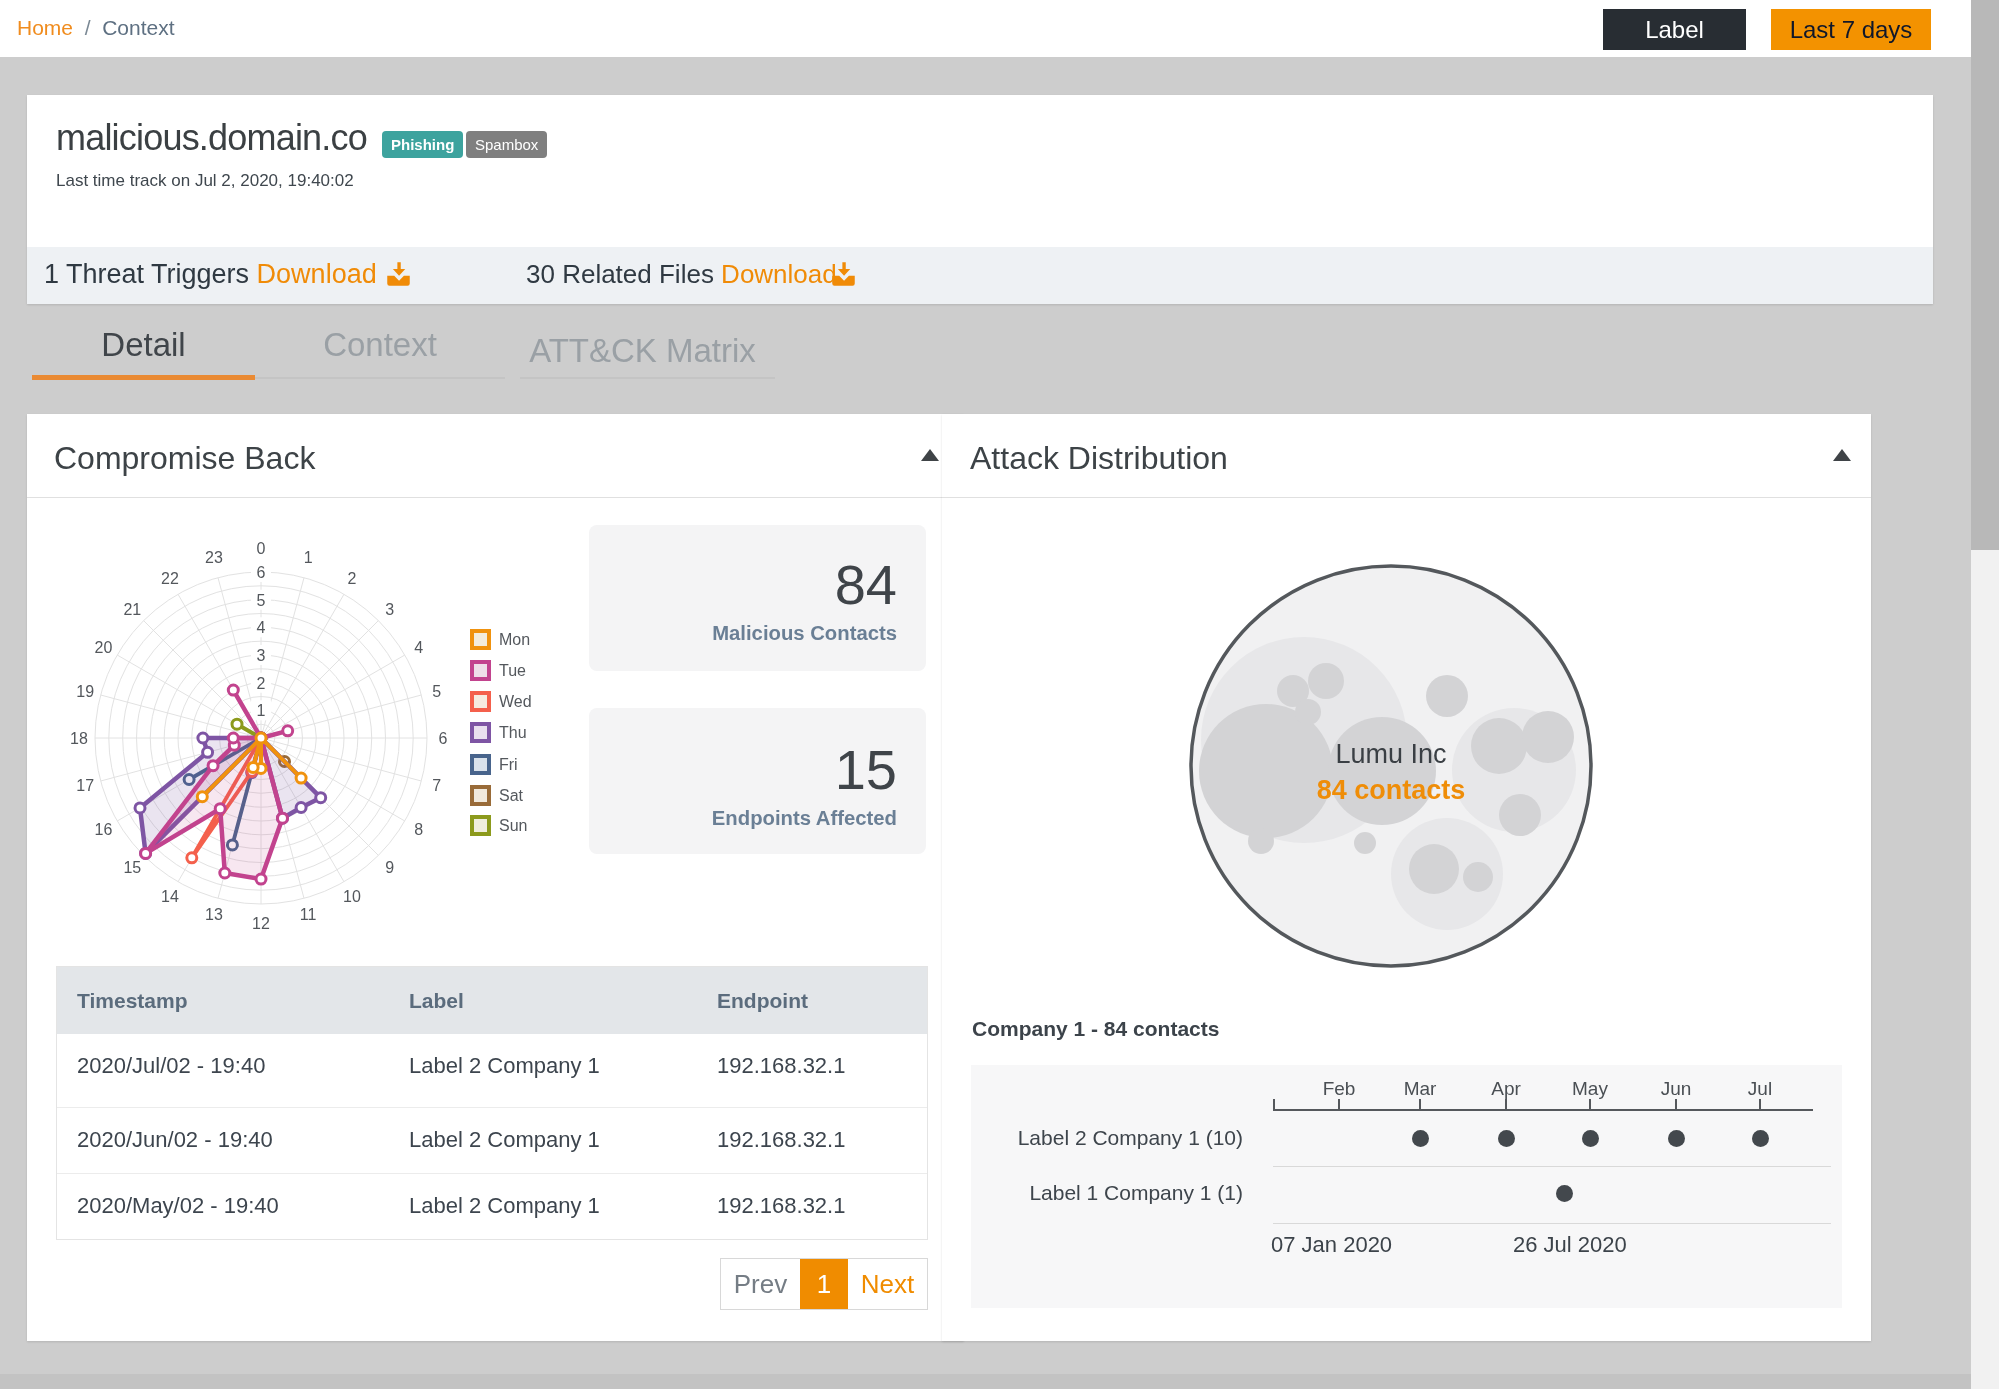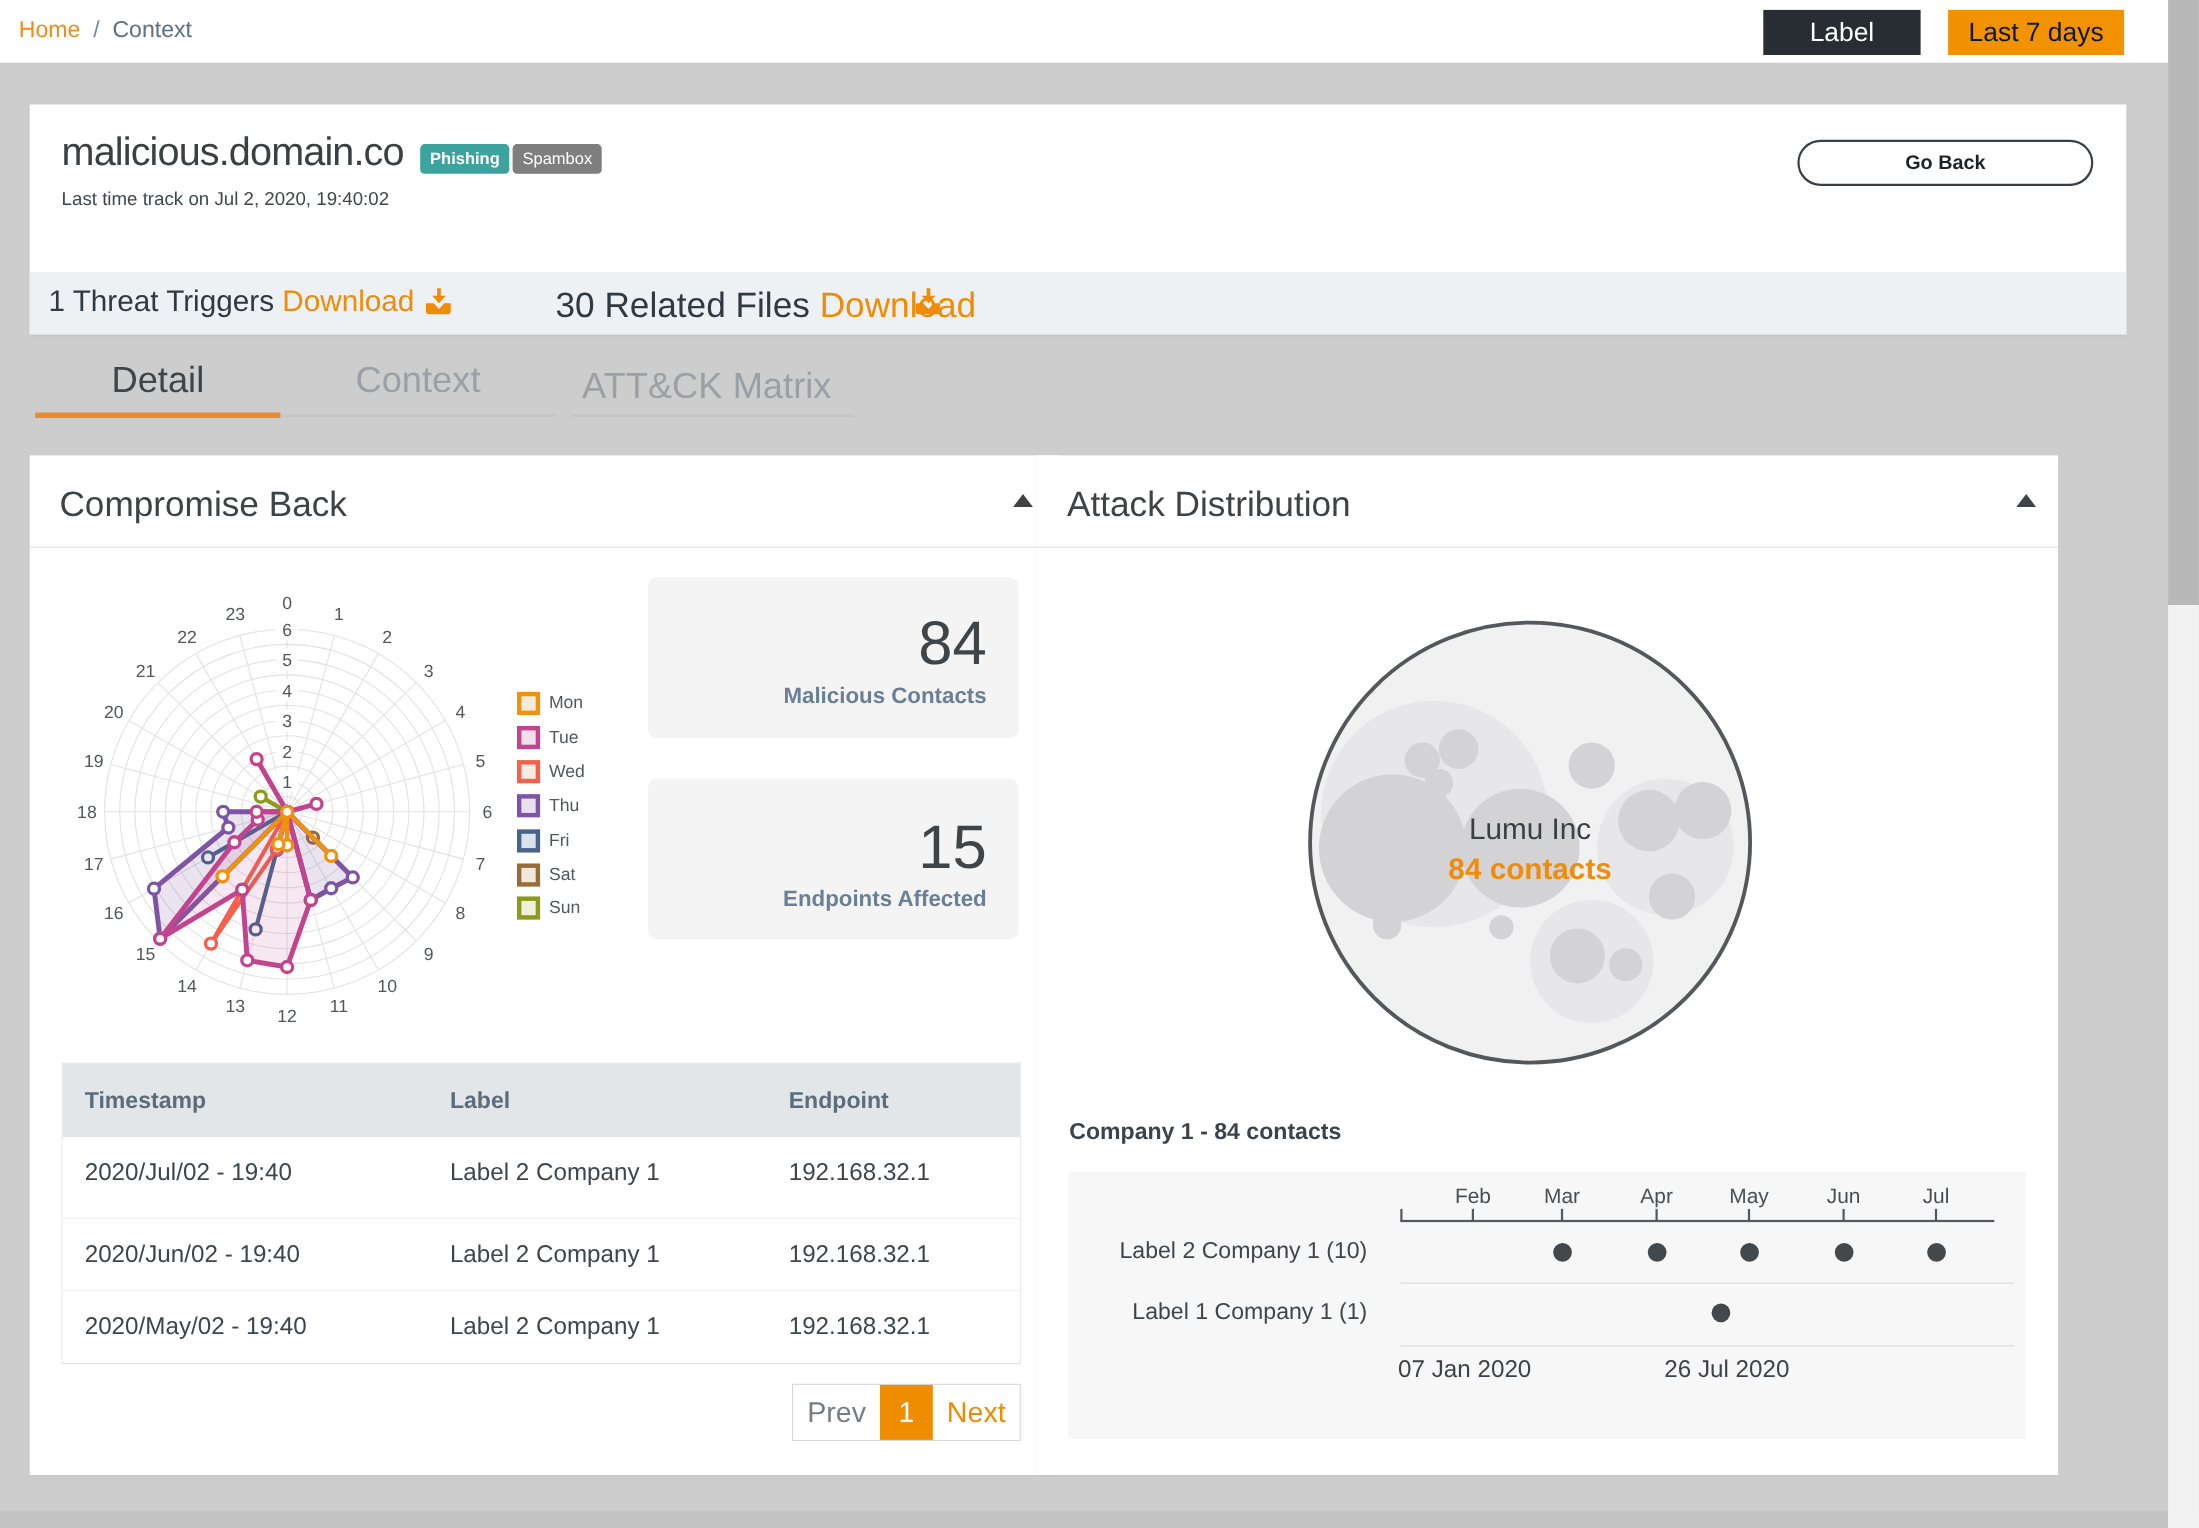--- a/index.html
+++ b/index.html
@@ -10,28 +10,27 @@
   <div class="abs" style="left:17px;top:16px;font-size:21px;color:#f08c1e">Home&nbsp;&nbsp;<span style="color:#7a8894">/</span>&nbsp;&nbsp;<span style="color:#5e7082">Context</span></div>
   <div class="abs" style="left:1603px;top:9px;width:143px;height:41px;background:#282d33;color:#ffffff;font-size:24px;text-align:center;line-height:41px">Label</div>
   <div class="abs" style="left:1771px;top:9px;width:160px;height:41px;background:#f39200;color:#0f172a;font-size:24px;text-align:center;line-height:41px">Last 7 days</div>
 </div>
 
 <div class="abs" style="left:27px;top:95px;width:1906px;height:209px;background:#ffffff;box-shadow:0 1px 2px rgba(0,0,0,0.12)">
   <div class="abs" style="left:29px;top:22px;font-size:36px;letter-spacing:-0.8px;color:#3b4043">malicious.domain.co</div>
   <div class="abs" style="left:355px;top:36px;height:27px;background:#3da39e;border-radius:4px;color:#fff;font-size:15px;font-weight:bold;text-align:center;line-height:27px;padding:0 9px">Phishing</div>
   <div class="abs" style="left:439px;top:36px;height:27px;background:#7f7f7f;border-radius:4px;color:#fff;font-size:15px;font-weight:normal;text-align:center;line-height:27px;padding:0 9px">Spambox</div>
   <div class="abs" style="left:29px;top:76px;font-size:17px;color:#3f474e">Last time track on Jul 2, 2020, 19:40:02</div>
-  <div class="abs" style="left:1607px;top:32px;width:269px;height:42px;border:2px solid #3a3f44;border-radius:21px;font-size:18px;font-weight:bold;color:#1f2328;text-align:center;line-height:38px">Go Back</div>
   <div class="abs" style="left:0;top:152px;width:1906px;height:57px;background:#eef1f4">
     <div class="abs" style="left:17px;top:12px;font-size:27px;color:#2f3942">1 Threat Triggers <span style="color:#f08b07">Download</span></div>
     <svg width="27" height="27" viewBox="0 0 24 24" style="position:absolute;left:358px;top:14px">
         <path fill="#f08b07" d="M11 1 h3 v6 h4 l-5.5 6 L7 7 h4 z"></path>
         <path fill="#f08b07" d="M2 13 v7 a2 2 0 0 0 2 2 h16 a2 2 0 0 0 2 -2 v-7 h-5.2 l-4.3 4.6 L8.2 13 z"></path>
       </svg>
-    <div class="abs" style="left:478px;top:12px;font-size:32px;color:#2f3942">30 Related Files <span style="color:#f08b07">Download</span></div>
+    <div class="abs" style="left:499px;top:12px;font-size:26px;color:#2f3942">30 Related Files <span style="color:#f08b07">Download</span></div>
     <svg width="27" height="27" viewBox="0 0 24 24" style="position:absolute;left:803px;top:14px">
         <path fill="#f08b07" d="M11 1 h3 v6 h4 l-5.5 6 L7 7 h4 z"></path>
         <path fill="#f08b07" d="M2 13 v7 a2 2 0 0 0 2 2 h16 a2 2 0 0 0 2 -2 v-7 h-5.2 l-4.3 4.6 L8.2 13 z"></path>
       </svg>
   </div>
 </div>
 
 <div class="abs" style="left:32px;top:326px;width:223px;text-align:center;font-size:33px;color:#40454a">Detail</div>
 <div class="abs" style="left:255px;top:326px;width:250px;text-align:center;font-size:33px;color:#9aa0a5">Context</div>
 <div class="abs" style="left:510px;top:332px;width:265px;text-align:center;font-size:33px;color:#9aa0a5">ATT&amp;CK Matrix</div>

